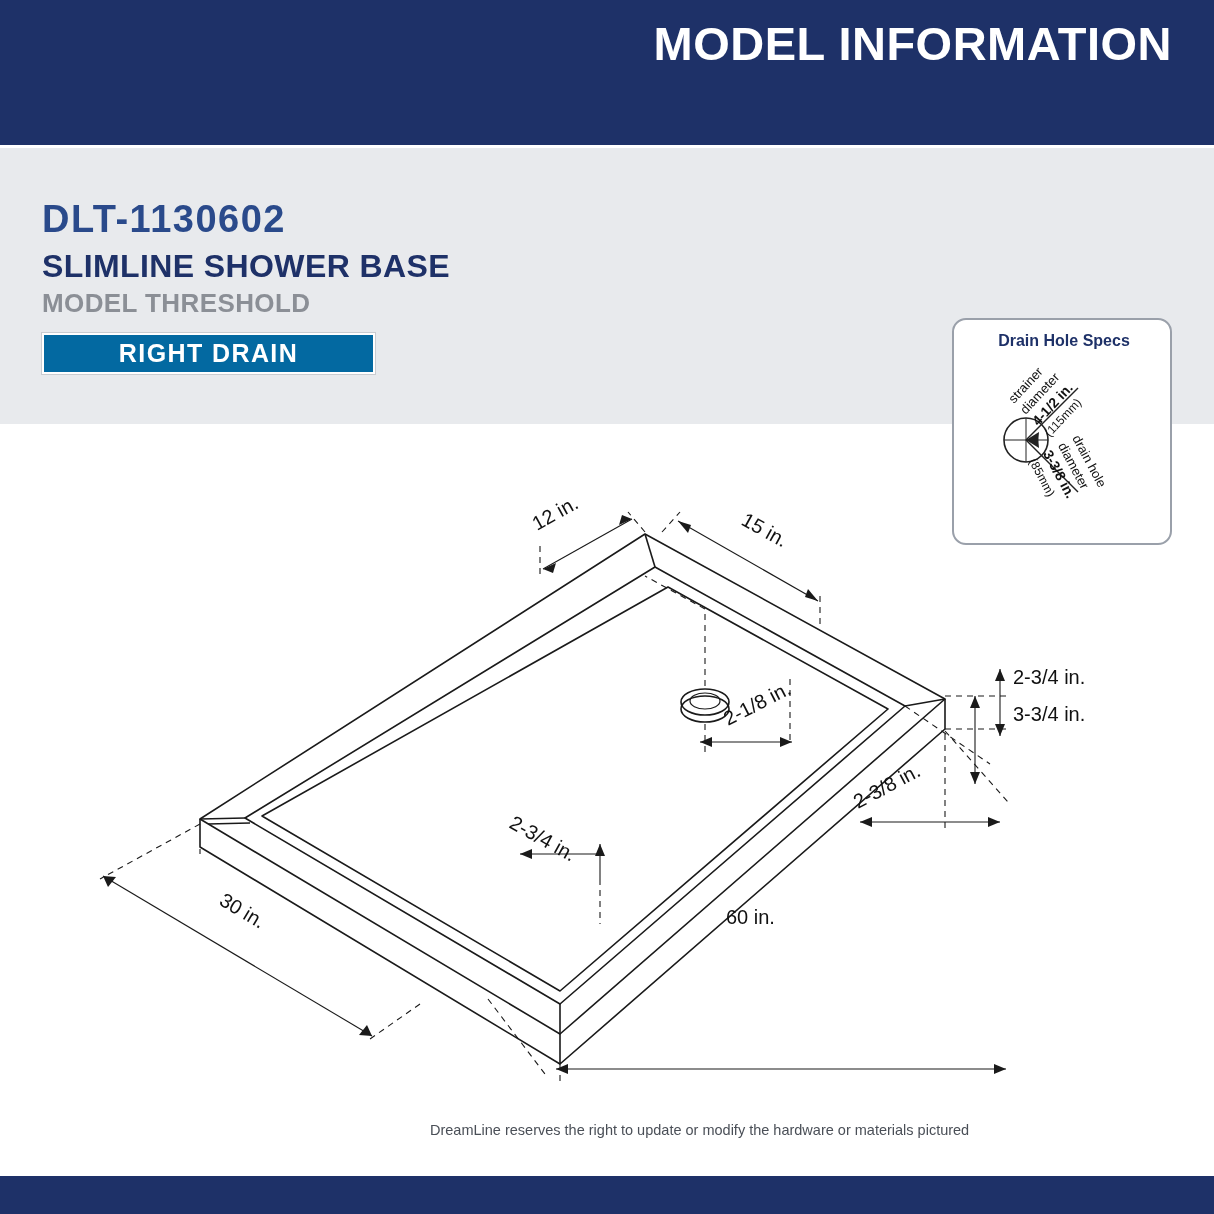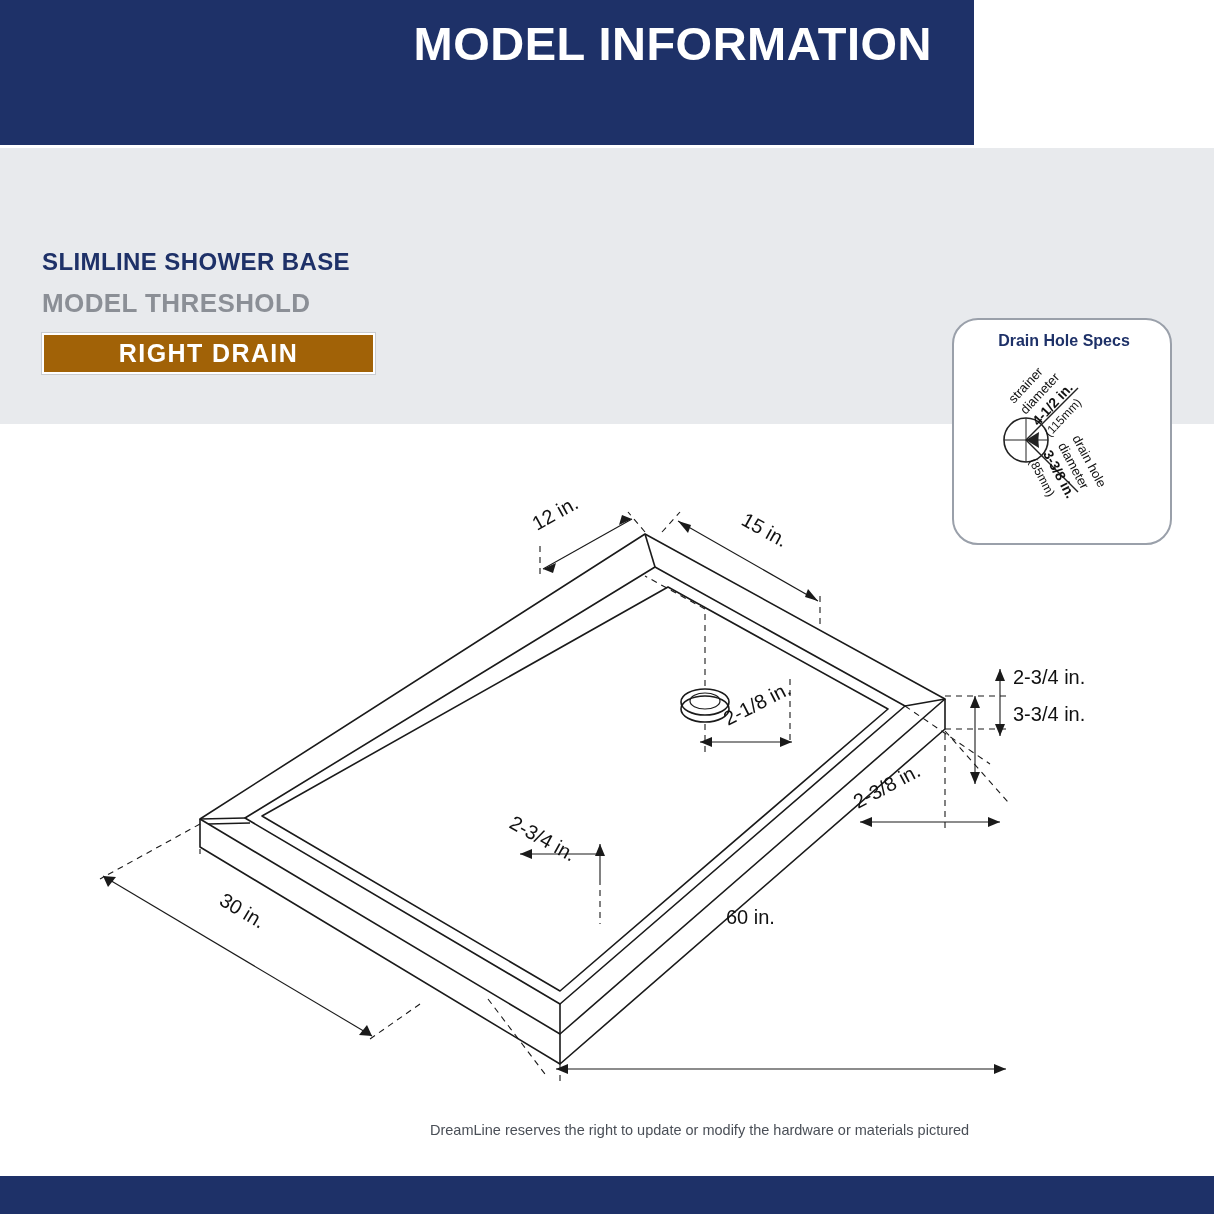--- a/index.html
+++ b/index.html
@@ -13,21 +13,21 @@
     width: 1214px;
     height: 1214px;
     background: #ffffff;
     overflow: hidden;
   }
 
   
   .header-bar {
     position: absolute;
     left: 0; top: 0;
-    width: 974px; height: 145px;
+    width: 1214px; height: 145px;
     background: #1e3168;
   }
   .header-title {
     position: absolute;
     right: 42px; top: 18px;
     width: 700px;
     text-align: right;
     color: #ffffff;
     font-size: 47px;
     font-weight: bold;
@@ -47,56 +47,56 @@
     left: 42px; top: 50px;
     color: #2a4a8b;
     font-size: 38px;
     font-weight: bold;
     letter-spacing: 1.5px;
   }
   .model-sub1 {
     position: absolute;
     left: 42px; top: 100px;
     color: #1e3168;
-    font-size: 24px;
+    font-size: 32px;
     font-weight: bold;
     letter-spacing: 0.4px;
   }
   .model-sub2 {
     position: absolute;
     left: 42px; top: 140px;
     color: #8b8f96;
     font-size: 26px;
     font-weight: bold;
     letter-spacing: 0.4px;
   }
   .drain-badge {
     position: absolute;
     left: 42px; top: 185px;
     width: 333px; height: 41px;
-    background: #a16207;
+    background: #0369a1;
     border: 2px solid #ffffff;
     box-shadow: 0 0 0 1px #c9ccd1;
     color: #ffffff;
     font-size: 25px;
     font-weight: bold;
     letter-spacing: 1.4px;
     display: flex;
     align-items: center;
     justify-content: center;
   }
 
   
   .spec-box {
     position: absolute;
     left: 952px; top: 170px;
     width: 220px; height: 227px;
     background: #ffffff;
     border: 2px solid #9aa0aa;
-    border-radius: 26px;
+    border-radius: 14px;
   }
   .spec-title {
     position: absolute;
     left: 0; top: 12px;
     width: 220px;
     text-align: center;
     color: #1e3168;
     font-size: 16px;
     font-weight: bold;
   }
@@ -127,20 +127,21 @@
 </head>
 <body>
 
 <div id="page">
 
   <div class="header-bar">
     <div class="header-title">MODEL INFORMATION</div>
   </div>
 
   <div class="info-panel">
+    <div class="model-number">DLT-1130602</div>
     <div class="model-sub1">SLIMLINE SHOWER BASE</div>
     <div class="model-sub2">MODEL THRESHOLD</div>
     <div class="drain-badge">RIGHT DRAIN</div>
 
     <div class="spec-box">
       <div class="spec-title">Drain Hole Specs</div>
       <svg class="spec-svg" width="220" height="190" viewBox="0 0 220 190">
 
         <circle cx="72" cy="88" r="22" fill="none" stroke="#222" stroke-width="1.6"></circle>
         <line x1="50" y1="88" x2="94" y2="88" stroke="#222" stroke-width="1"></line>

